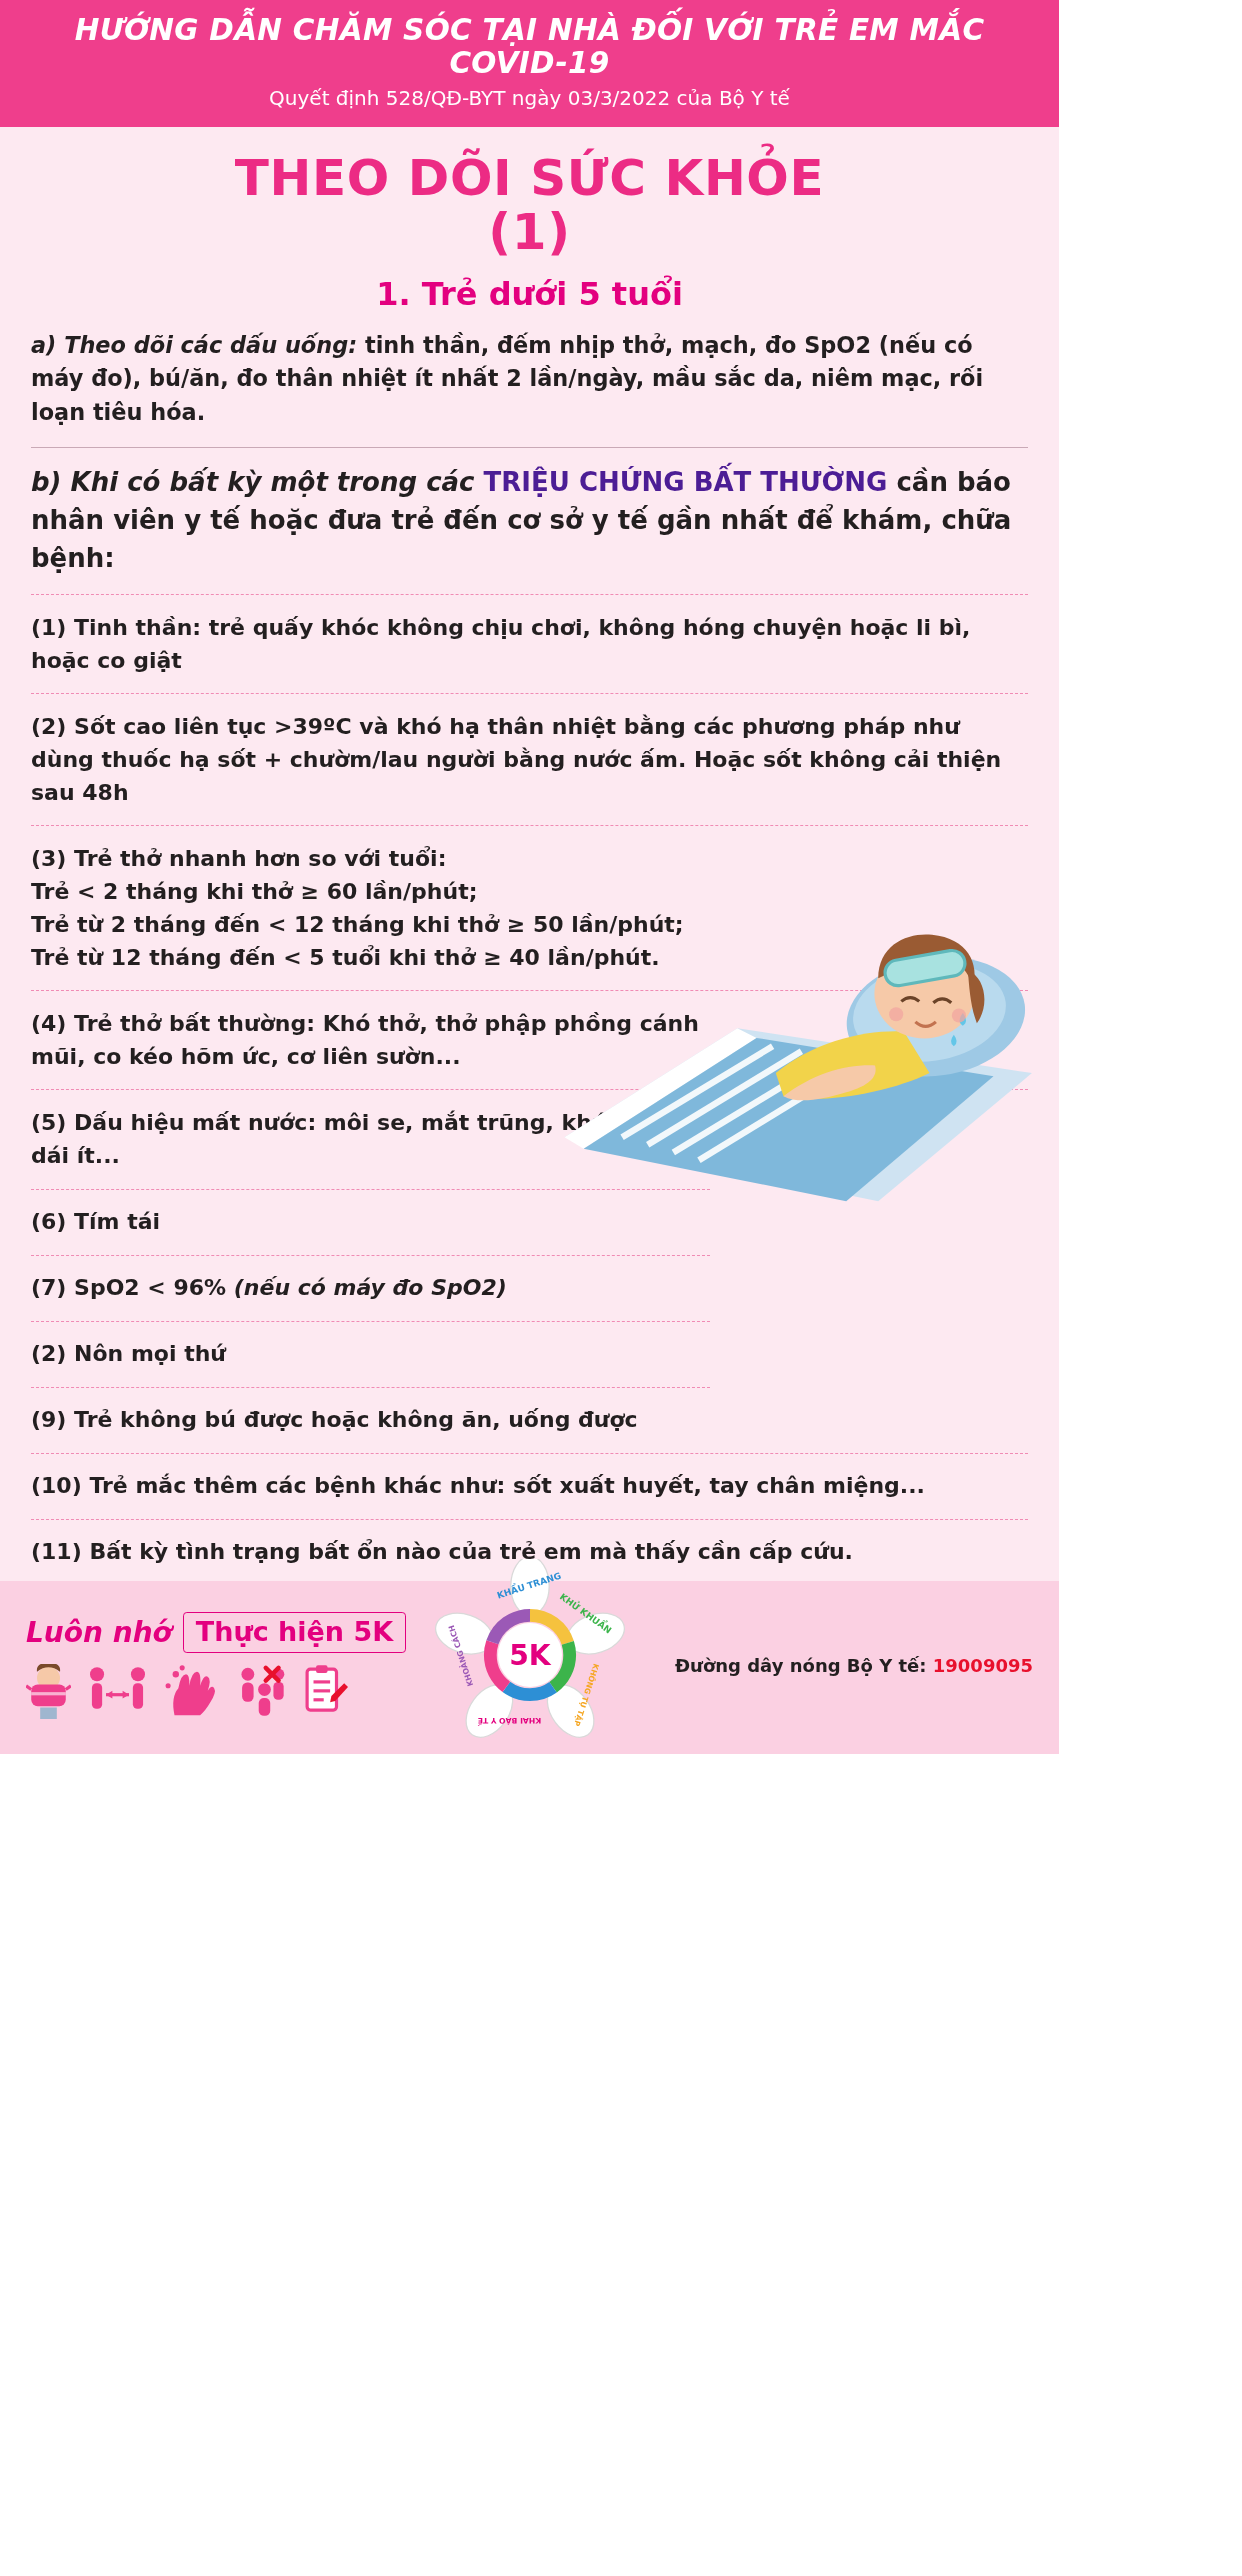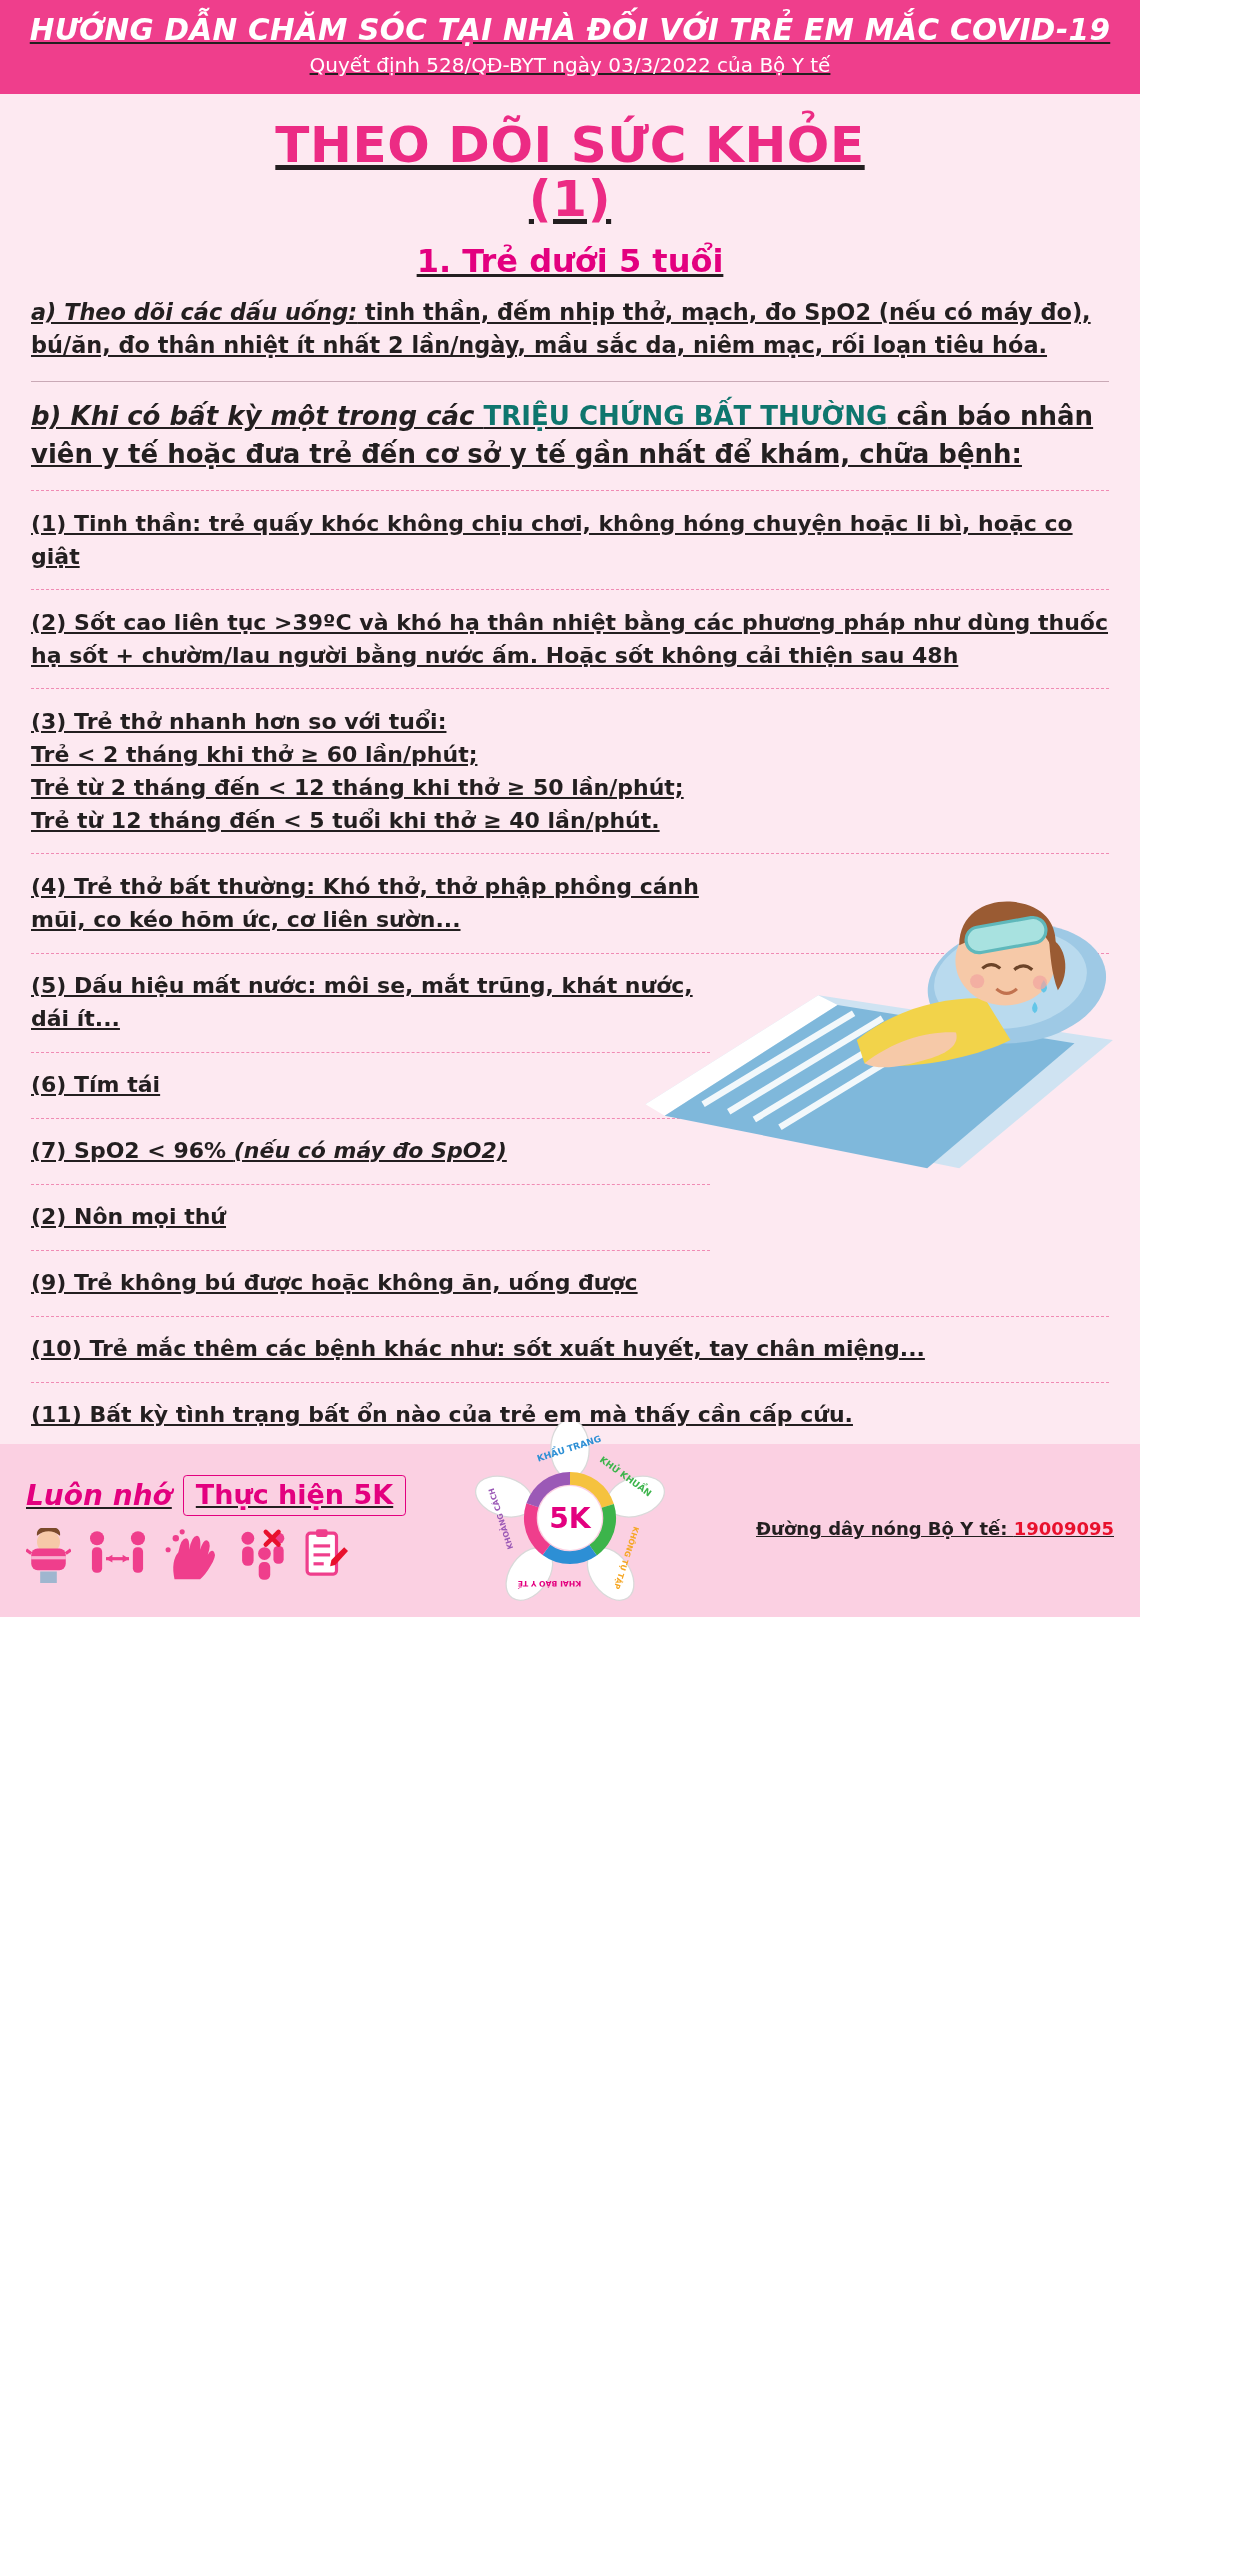--- a/index.html
+++ b/index.html
@@ -7,25 +7,24 @@
     margin: 0;
     padding: 0;
     background: #ffffff;
   }
   body {
     width: 1243px;
     font-family: "DejaVu Sans", "Liberation Sans", sans-serif;
     color: #231f20;
   }
   .poster {
-    width: 1140px;
+    width: 1059px;
     position: relative;
     background: #fde9f1;
     overflow: hidden;
-    text-decoration: underline;
   }
 
   
   .header {
     background: #ef3e8c;
     padding: 14px 19px 16.7px 19px;
     text-align: center;
   }
   .header-title {
     color: #ffffff;
@@ -71,21 +70,21 @@
     line-height: 1.48;
     color: #231f20;
     margin: 0 0 3.8px 0;
   }
   .para .lead {
     font-weight: bold;
     font-style: italic;
   }
   .para .bold { font-weight: bold; }
   .red-bold {
-    color: #0f766e;
+    color: #4c1d95;
     font-weight: bold;
   }
 
   .rule {
     border: none;
     border-top: 1.3px solid #c9a9b6;
     margin: 18px 0 16.7px 0;
   }
 
   .para-b {

